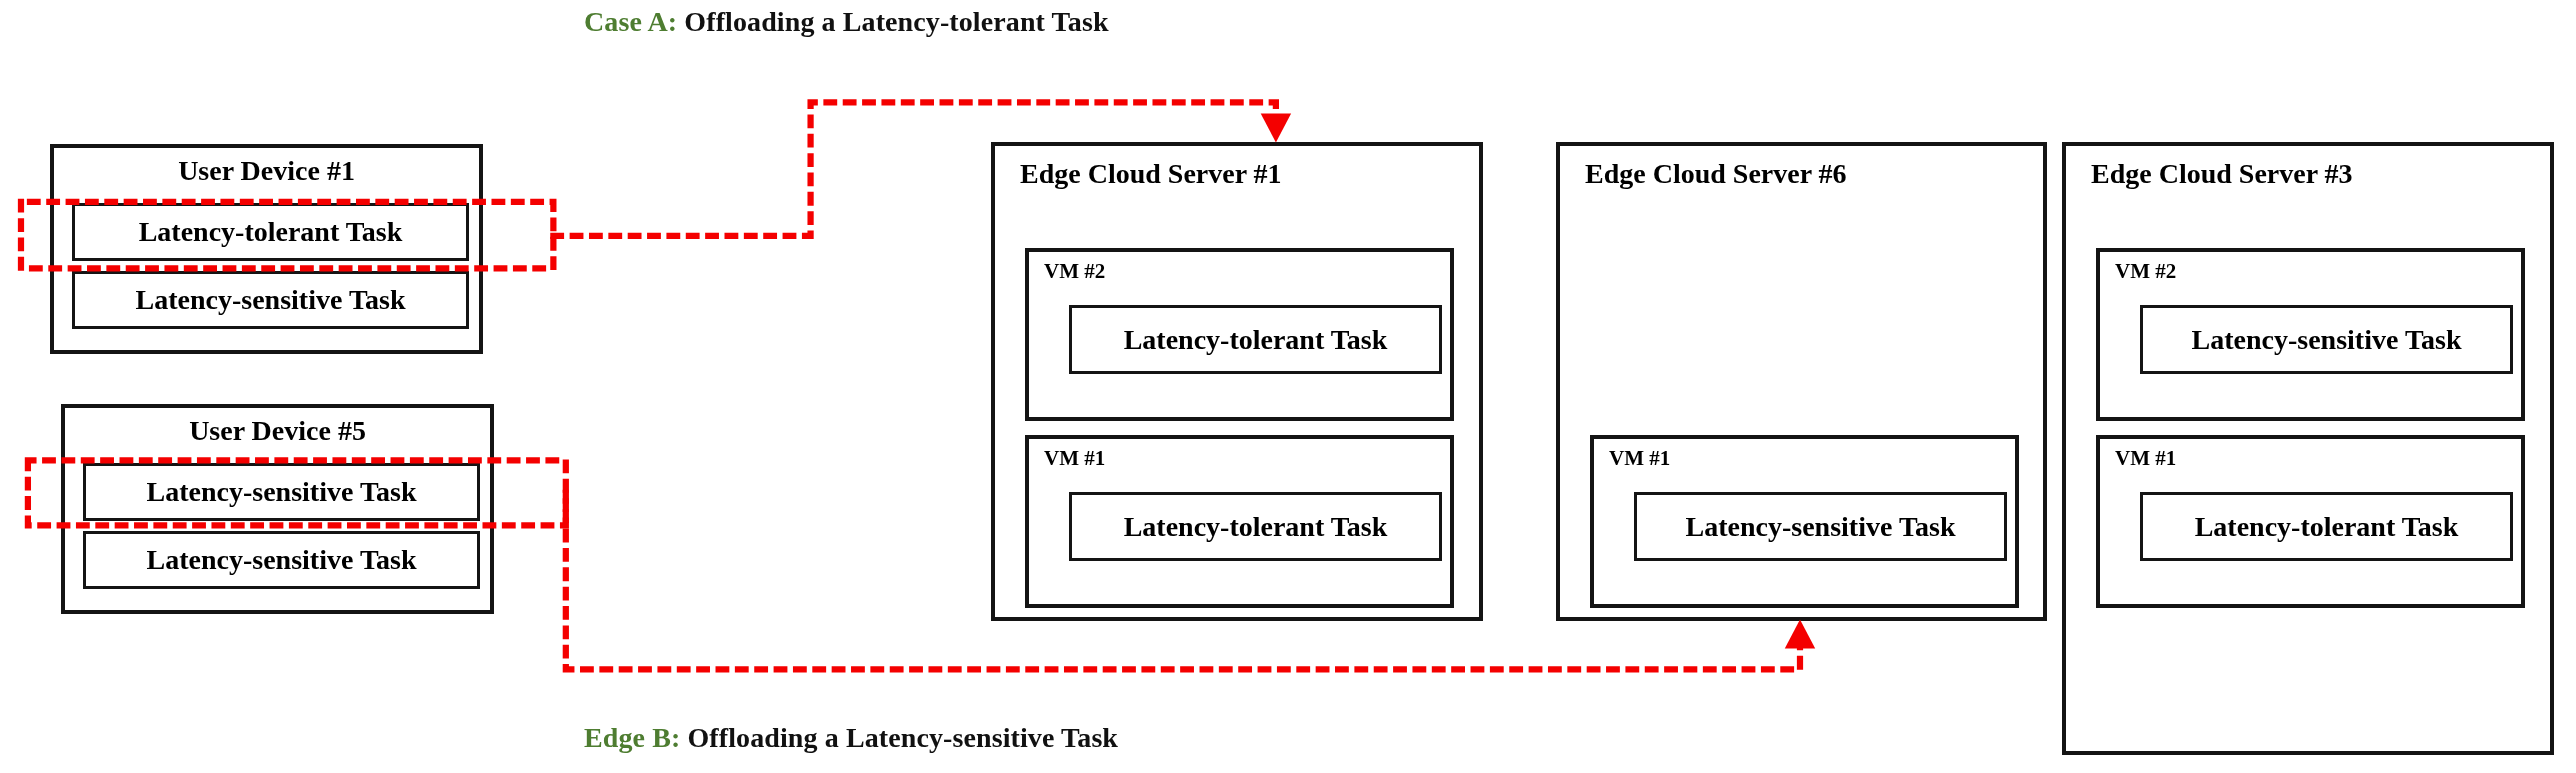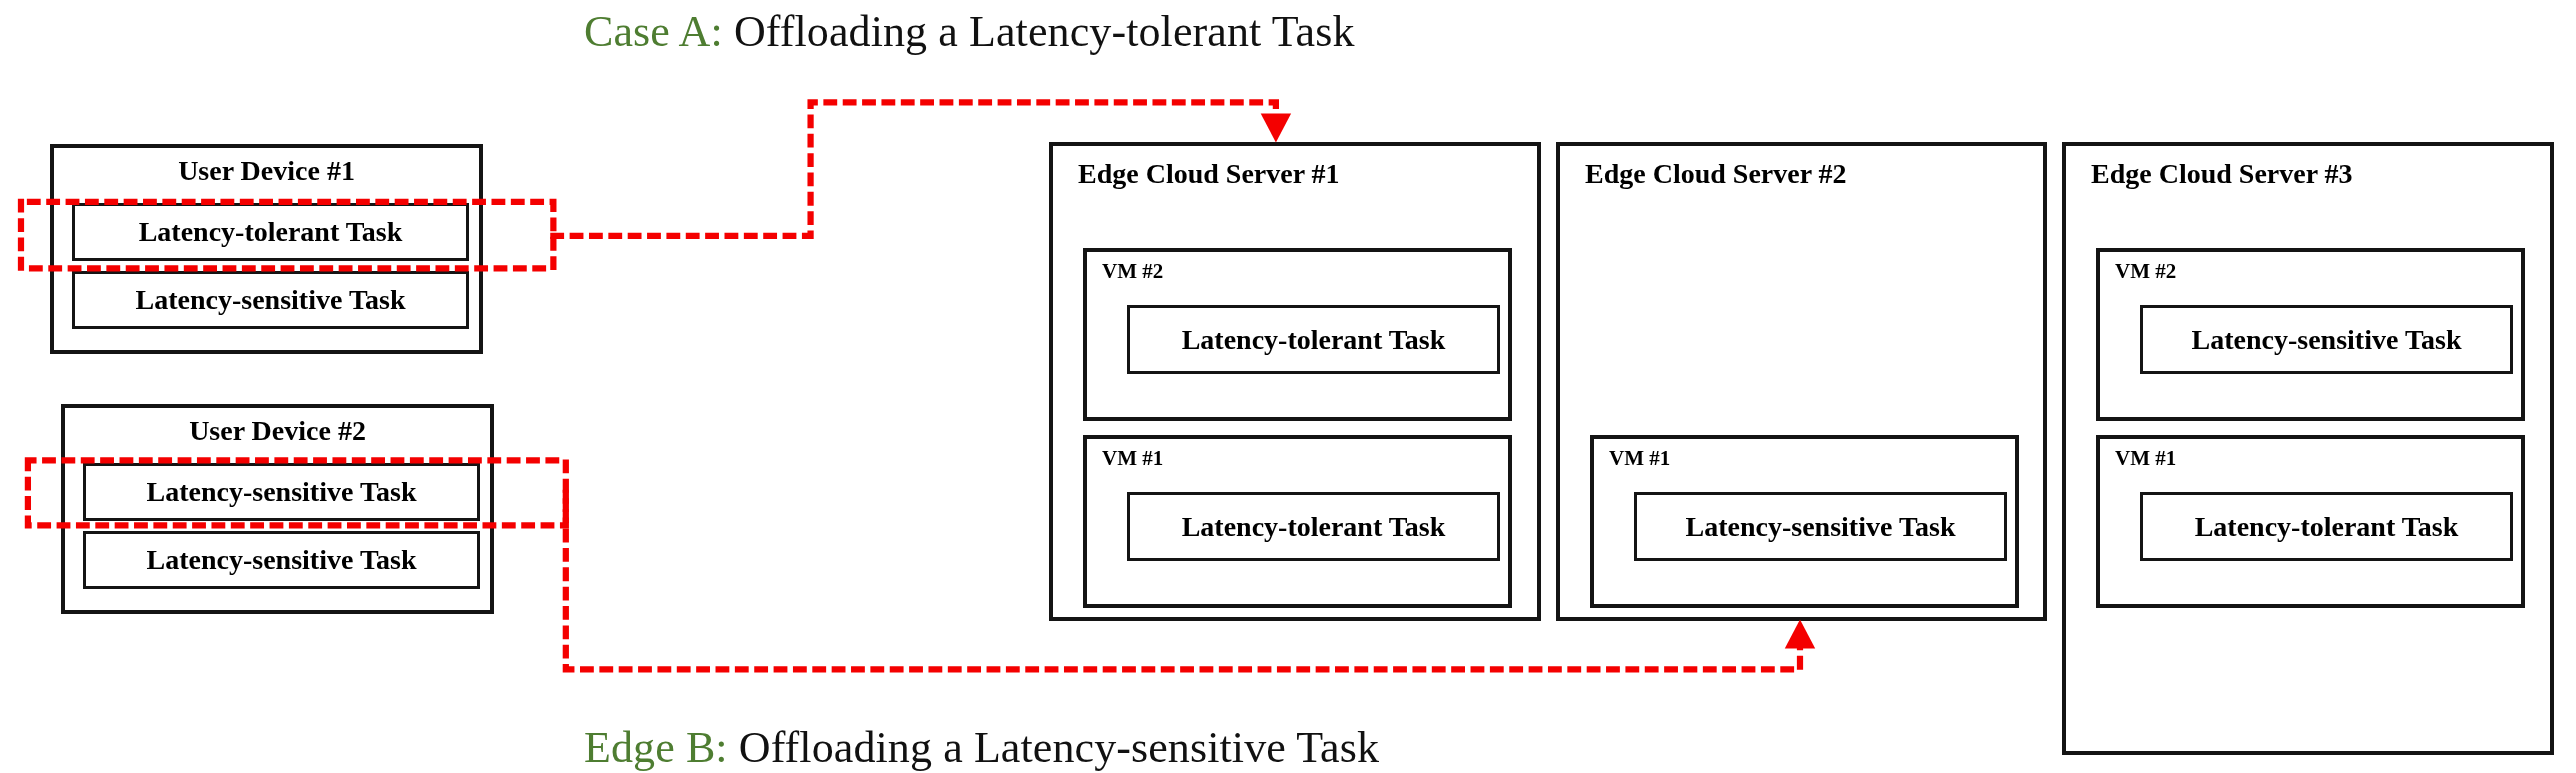--- a/index.html
+++ b/index.html
@@ -14,22 +14,22 @@
     position: relative;
     width: 2576px;
     height: 773px;
     background: #ffffff;
     overflow: hidden;
   }
 
   
   .caption {
     position: absolute;
-    font-size: 44px;
-    font-weight: normal;
+    font-size: 28px;
+    font-weight: bold;
     letter-spacing: 0.1px;
     white-space: nowrap;
     color: #000000;
     text-align: center;
   }
   .caption .case-label { color: #4e7d31; }
   .caption .case-text  { color: #111111; }
 
   #caption-a { left: 584px; top: 5.5px; }
   #caption-b { left: 584px; top: 722px; }
@@ -136,47 +136,47 @@
     <div class="box-title device-title">User Device #1</div>
     <div class="task" style="left:18px; top:55px; width:397px; height:58px;">
       <span>Latency-tolerant Task</span>
     </div>
     <div class="task" style="left:18px; top:123px; width:397px; height:58px;">
       <span>Latency-sensitive Task</span>
     </div>
   </div>
 
   <div class="box device" style="left:61px; top:404px; width:433px; height:210px;">
-    <div class="box-title device-title">User Device #2</div>
+    <div class="box-title device-title">User Device #5</div>
     <div class="task" style="left:18px; top:55px; width:397px; height:58px;">
       <span>Latency-sensitive Task</span>
     </div>
     <div class="task" style="left:18px; top:123px; width:397px; height:58px;">
       <span>Latency-sensitive Task</span>
     </div>
   </div>
 
-  <div class="box server" style="left:1049px; top:142px; width:492px; height:479px;padding-left:40px;">
+  <div class="box server" style="left:991px; top:142px; width:492px; height:479px;padding-left:40px;">
     <div class="box-title server-title">Edge Cloud Server #1</div>
     <div class="vm" style="left:30px; top:102px; width:429px; height:173px;">
       <div class="vm-title">VM #2</div>
       <div class="vm-task" style="left:40px; top:53px; width:373px; height:69px;">
         <span>Latency-tolerant Task</span>
       </div>
     </div>
     <div class="vm" style="left:30px; top:289px; width:429px; height:173px;">
       <div class="vm-title">VM #1</div>
       <div class="vm-task" style="left:40px; top:53px; width:373px; height:69px;">
         <span>Latency-tolerant Task</span>
       </div>
     </div>
   </div>
 
   <div class="box server" style="left:1556px; top:142px; width:491px; height:479px;">
-    <div class="box-title server-title">Edge Cloud Server #2</div>
+    <div class="box-title server-title">Edge Cloud Server #6</div>
     <div class="vm" style="left:30px; top:289px; width:429px; height:173px;">
       <div class="vm-title">VM #1</div>
       <div class="vm-task" style="left:40px; top:53px; width:373px; height:69px;">
         <span>Latency-sensitive Task</span>
       </div>
     </div>
   </div>
 
   <div class="box server" style="left:2062px; top:142px; width:492px; height:613px;font-family:Liberation Serif, serif;">
     <div class="box-title server-title">Edge Cloud Server #3</div>

